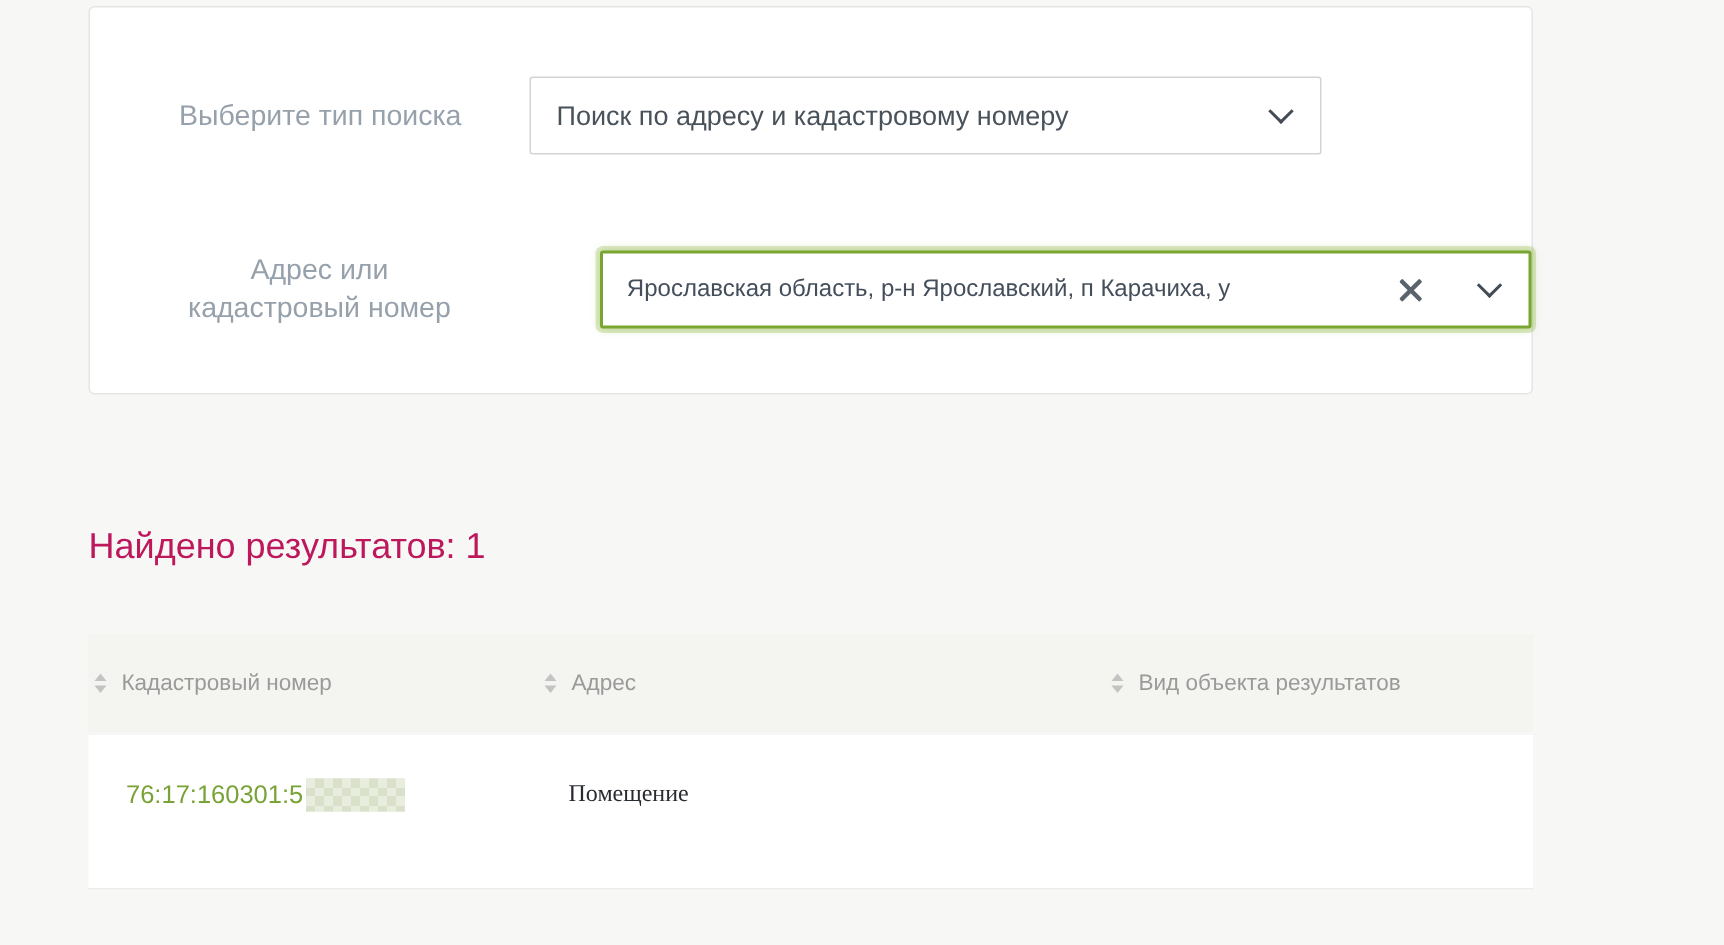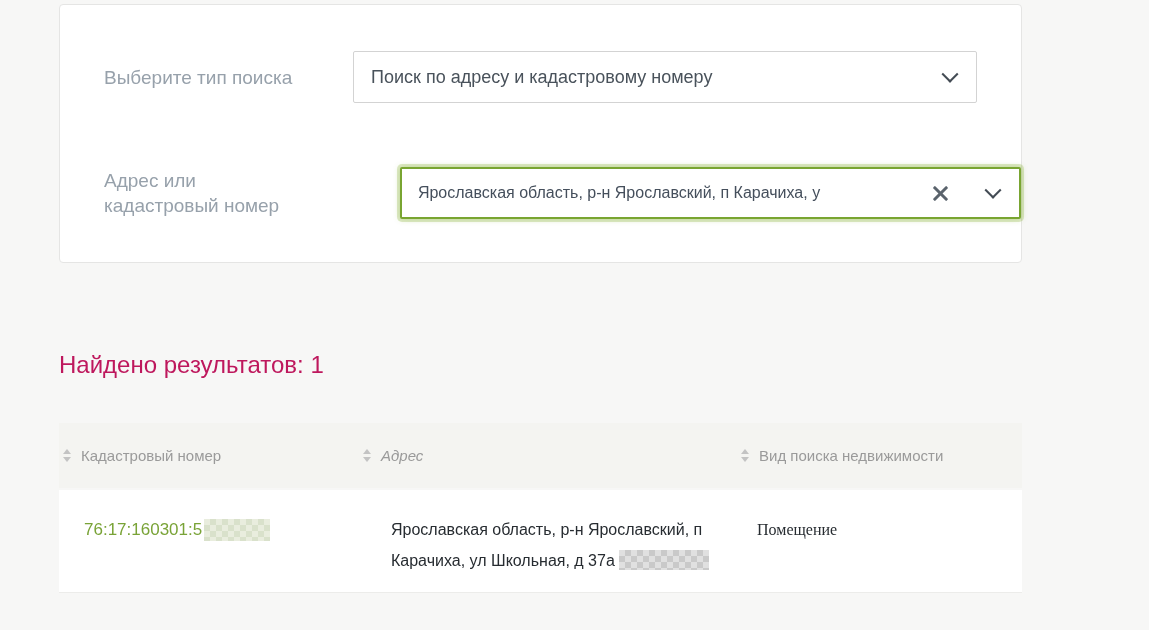--- a/index.html
+++ b/index.html
@@ -15,23 +15,24 @@
     box-sizing:border-box;background:#ffffff;
     border:1px solid #e5e5e4;border-radius:4px;
   }
   .form-row{position:absolute;left:0;width:100%;display:flex;align-items:center;}
   .form-row.row1{top:46px;}
   .form-row.row2{top:162px;gap:48px;}
   .field-label{
     box-sizing:border-box;width:293px;padding-left:44px;padding-right:30px;
     font-size:19px;line-height:25px;color:#97a1ab;
     white-space:pre-line;
+    text-align:center;
   }
   .select-box{
-    box-sizing:border-box;width:624px;height:52px;
+    box-sizing:border-box;width:528px;height:52px;
     background:#fff;border:1px solid #d3d3d3;border-radius:2px;
     display:flex;align-items:center;
     padding:0 20px 0 17px;cursor:pointer;
   }
   .select-box .value{
     flex:1;font-size:18px;color:#49525b;
     white-space:nowrap;overflow:hidden;
   }
   .combo-box{
     box-sizing:border-box;width:624px;height:52px;
@@ -70,21 +71,21 @@
   .thead{
     display:flex;align-items:center;height:65px;
     background:#f4f4f1;
   }
   .th{
     box-sizing:border-box;display:flex;align-items:center;gap:10px;
     padding-left:4px;cursor:pointer;
   }
   .th .lbl{font-size:15px;color:#9a9a9a;}
   .th.c1{width:300px;}
-  .th.c2{width:378px;font-style:italic;}
+  .th.c2{width:378px;}
   .th.c3{width:285px;}
   .sort{display:inline-flex;flex-direction:column;gap:3px;flex:none;}
   .sort i{display:block;width:0;height:0;border-left:4px solid transparent;border-right:4px solid transparent;}
   .sort .up{border-bottom:5px solid #c3c3c3;}
   .sort .down{border-top:5px solid #c3c3c3;}
   .trow{
     display:flex;background:#ffffff;height:103px;margin-top:2px;
     border-bottom:1px solid #ececea;box-sizing:border-box;
   }
   .td{box-sizing:border-box;padding-top:24px;font-size:16px;line-height:31px;color:#272c31;}
@@ -152,33 +153,28 @@
           <i class="up"></i>
           <i class="down"></i>
         </span>
       <span class="lbl">Адрес</span>
     </div>
     <div class="th c3">
       <span class="sort">
           <i class="up"></i>
           <i class="down"></i>
         </span>
-      <span class="lbl">Вид поиска недвижимости</span>
+      <span class="lbl">Вид объекта результатов</span>
     </div>
   </div>
 
   <div class="trow">
     <div class="td c1">
       <a class="cad-link">
         <span>76:17:160301:5</span>
         <span class="redact green"></span>
       </a>
     </div>
-    <div class="td c2">
-      <div class="wrapbox">
-        <span>Ярославская область, р-н Ярославский, п Карачиха, ул Школьная, д 37а</span><span class="redact gray"></span>
-      </div>
-    </div>
     <div class="td c3">
       <span>Помещение</span>
     </div>
   </div>
 </div>
 
 </body></html>

